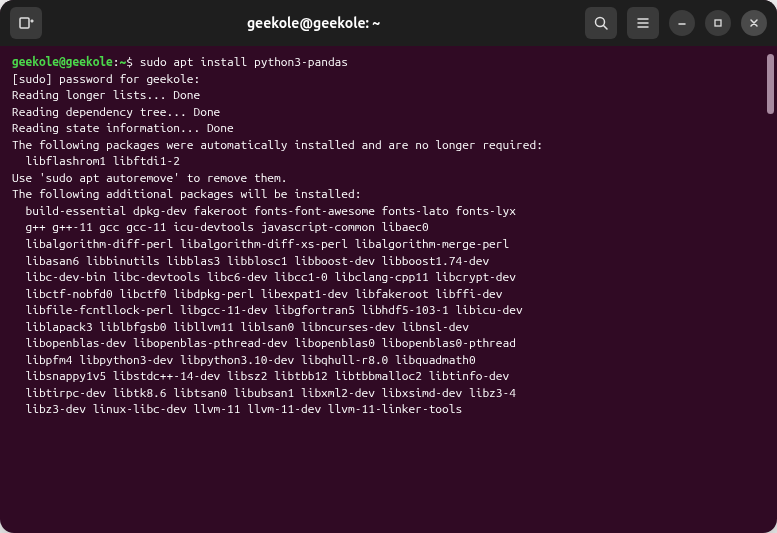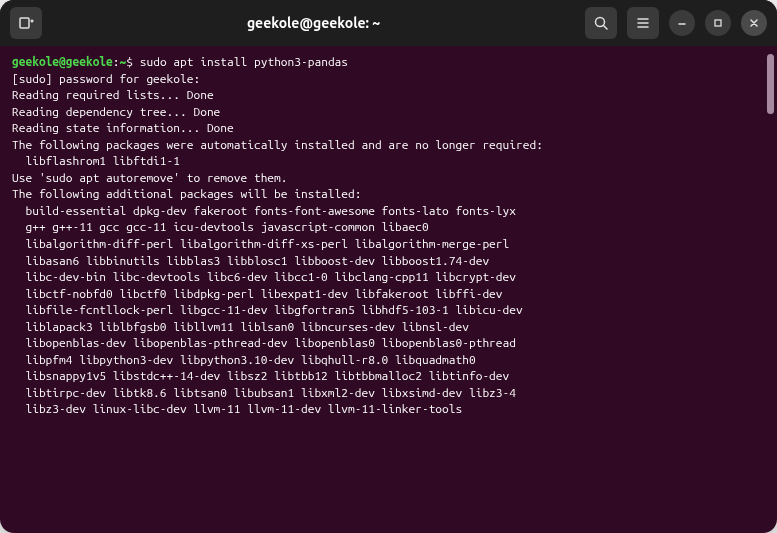--- a/index.html
+++ b/index.html
@@ -128,25 +128,25 @@
           <path d="M3 3 L9 9 M9 3 L3 9"></path>
         </svg>
       </div>
     </div>
   </div>
 
   <div class="terminal-body">
     <div class="scrollbar"></div>
     <div class="line"><span class="prompt-user">geekole@geekole</span><span class="prompt-sep">:</span><span class="prompt-user">~</span><span class="prompt-sep">$ </span><span class="command">sudo apt install python3-pandas</span></div>
     <div class="line">[sudo] password for geekole:</div>
-    <div class="line">Reading required lists... Done</div>
+    <div class="line">Reading longer lists... Done</div>
     <div class="line">Reading dependency tree... Done</div>
     <div class="line">Reading state information... Done</div>
     <div class="line">The following packages were automatically installed and are no longer required:</div>
-    <div class="line indent">libflashrom1 libftdi1-1</div>
+    <div class="line indent">libflashrom1 libftdi1-2</div>
     <div class="line">Use 'sudo apt autoremove' to remove them.</div>
     <div class="line">The following additional packages will be installed:</div>
     <div class="line indent">build-essential dpkg-dev fakeroot fonts-font-awesome fonts-lato fonts-lyx</div>
     <div class="line indent">g++ g++-11 gcc gcc-11 icu-devtools javascript-common libaec0</div>
     <div class="line indent">libalgorithm-diff-perl libalgorithm-diff-xs-perl libalgorithm-merge-perl</div>
     <div class="line indent">libasan6 libbinutils libblas3 libblosc1 libboost-dev libboost1.74-dev</div>
     <div class="line indent">libc-dev-bin libc-devtools libc6-dev libcc1-0 libclang-cpp11 libcrypt-dev</div>
     <div class="line indent">libctf-nobfd0 libctf0 libdpkg-perl libexpat1-dev libfakeroot libffi-dev</div>
     <div class="line indent">libfile-fcntllock-perl libgcc-11-dev libgfortran5 libhdf5-103-1 libicu-dev</div>
     <div class="line indent">liblapack3 liblbfgsb0 libllvm11 liblsan0 libncurses-dev libnsl-dev</div>

